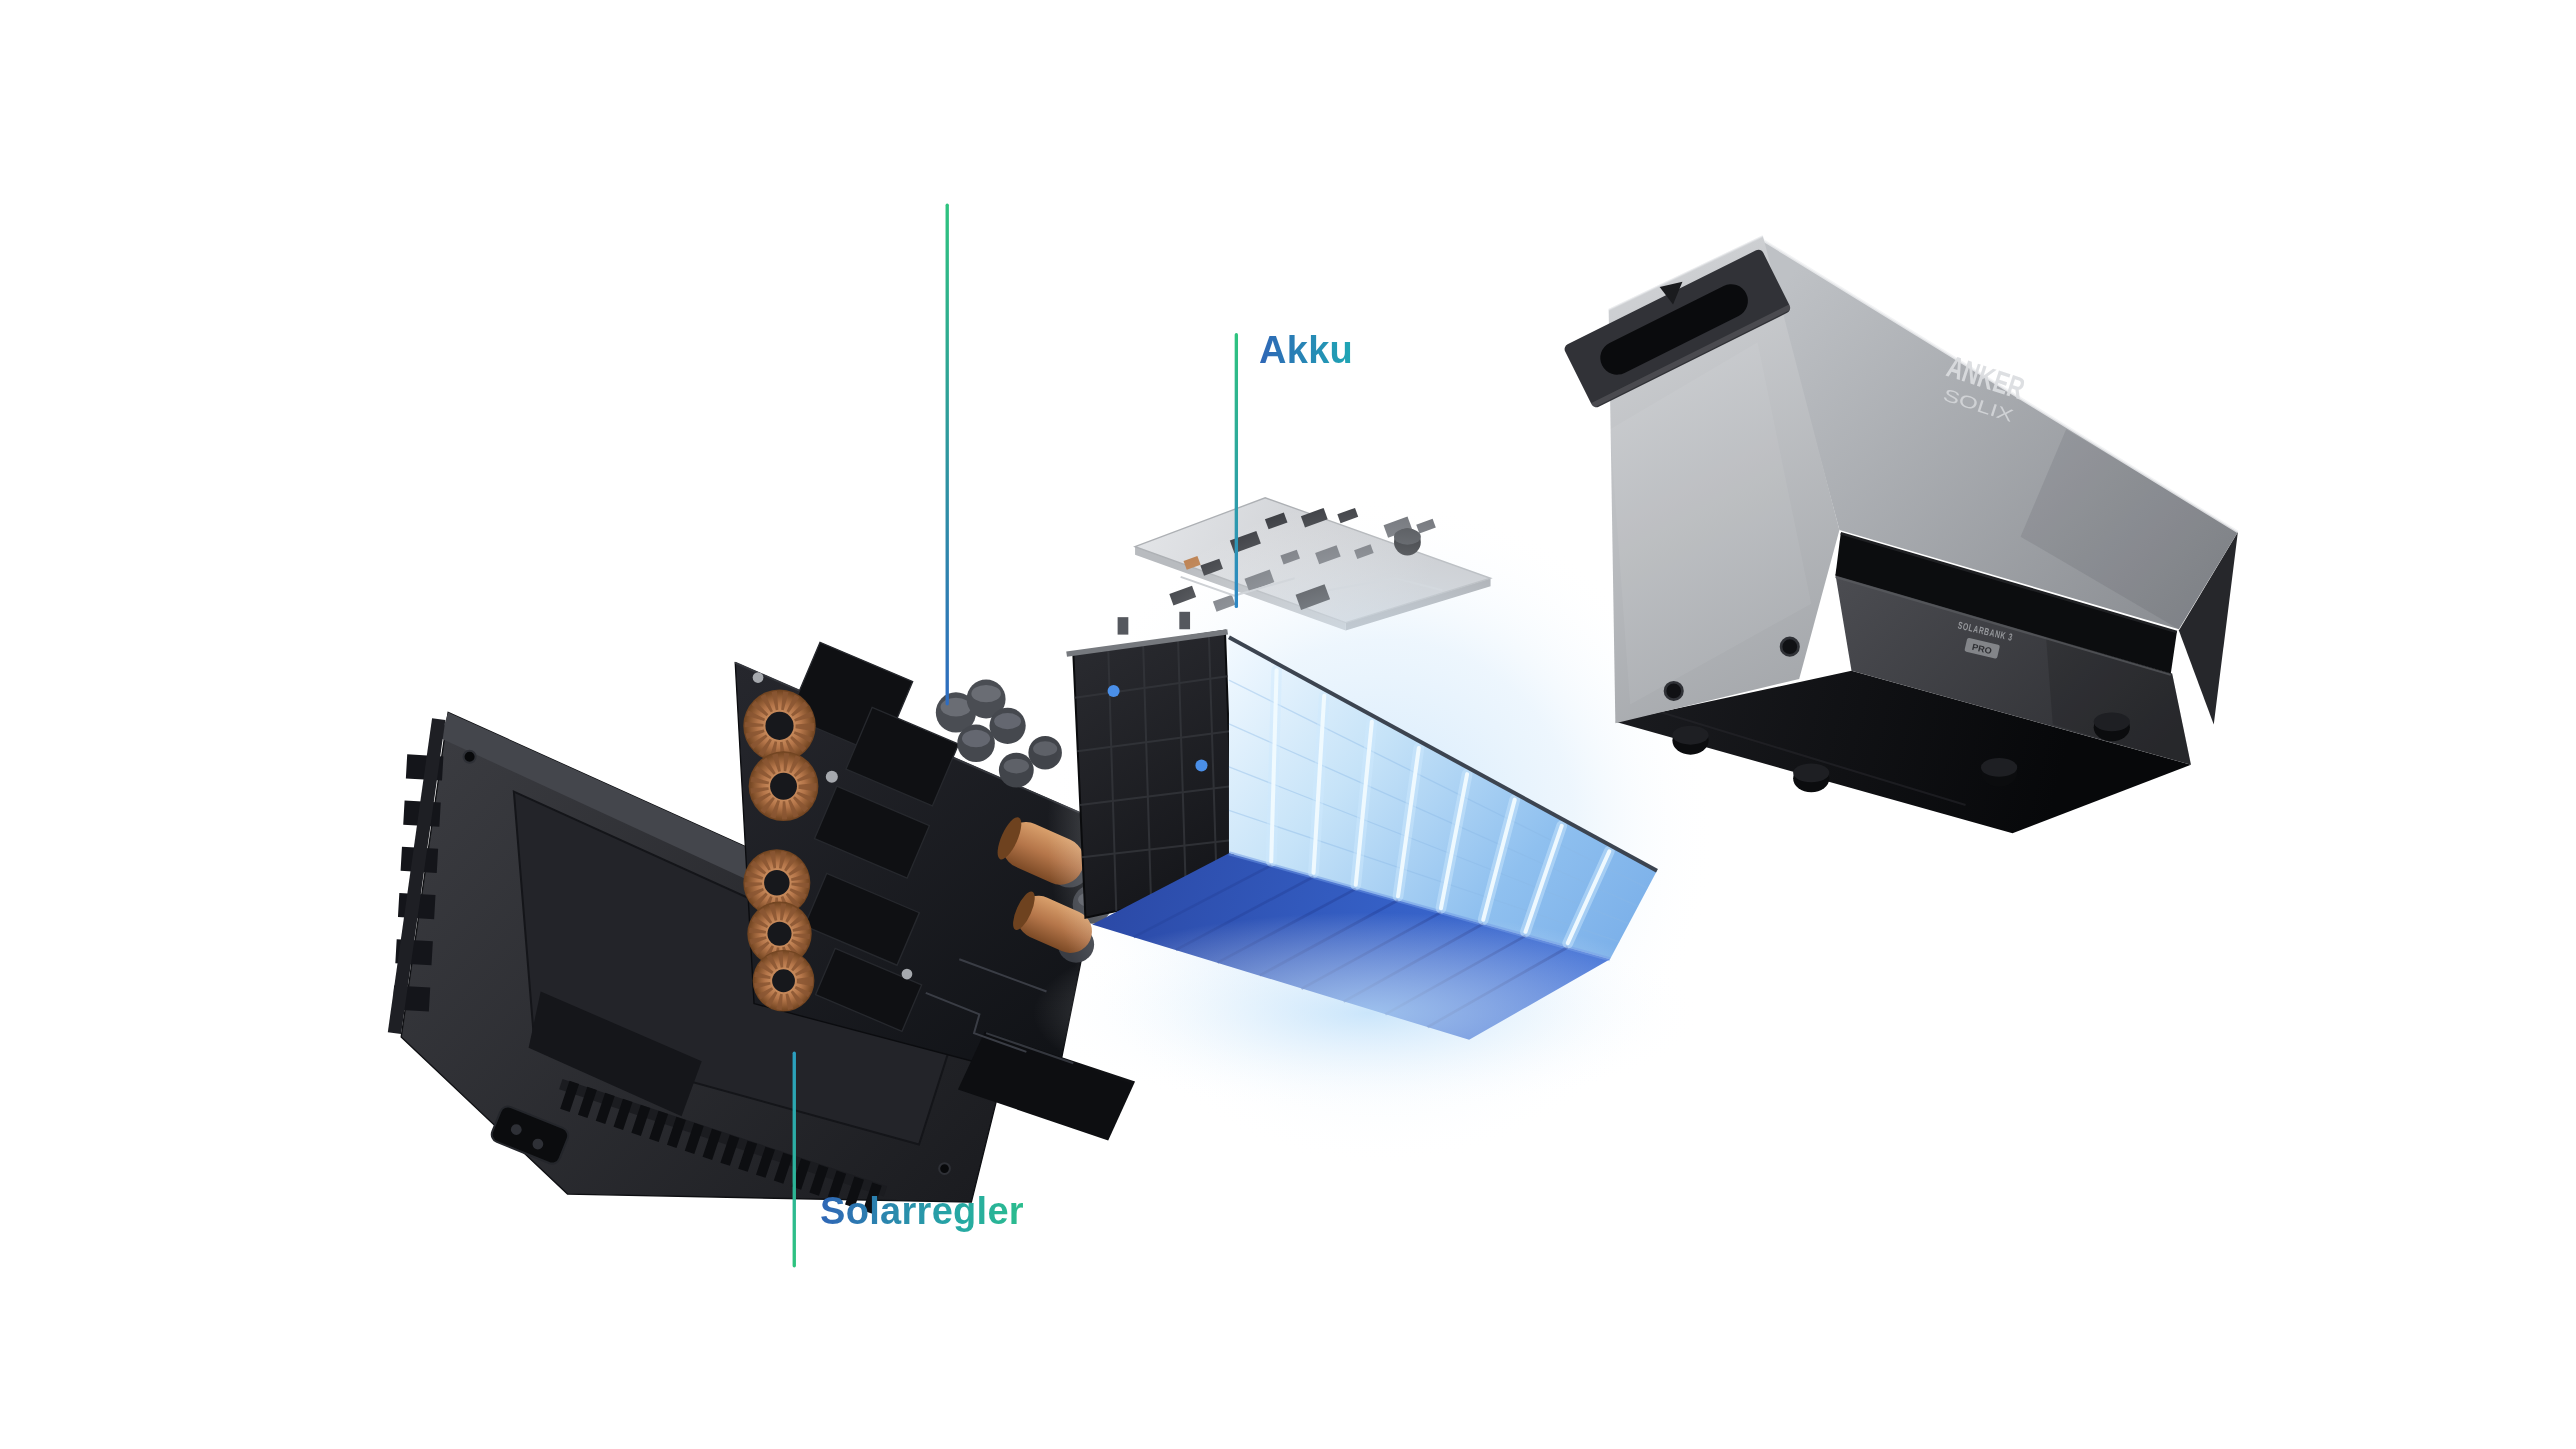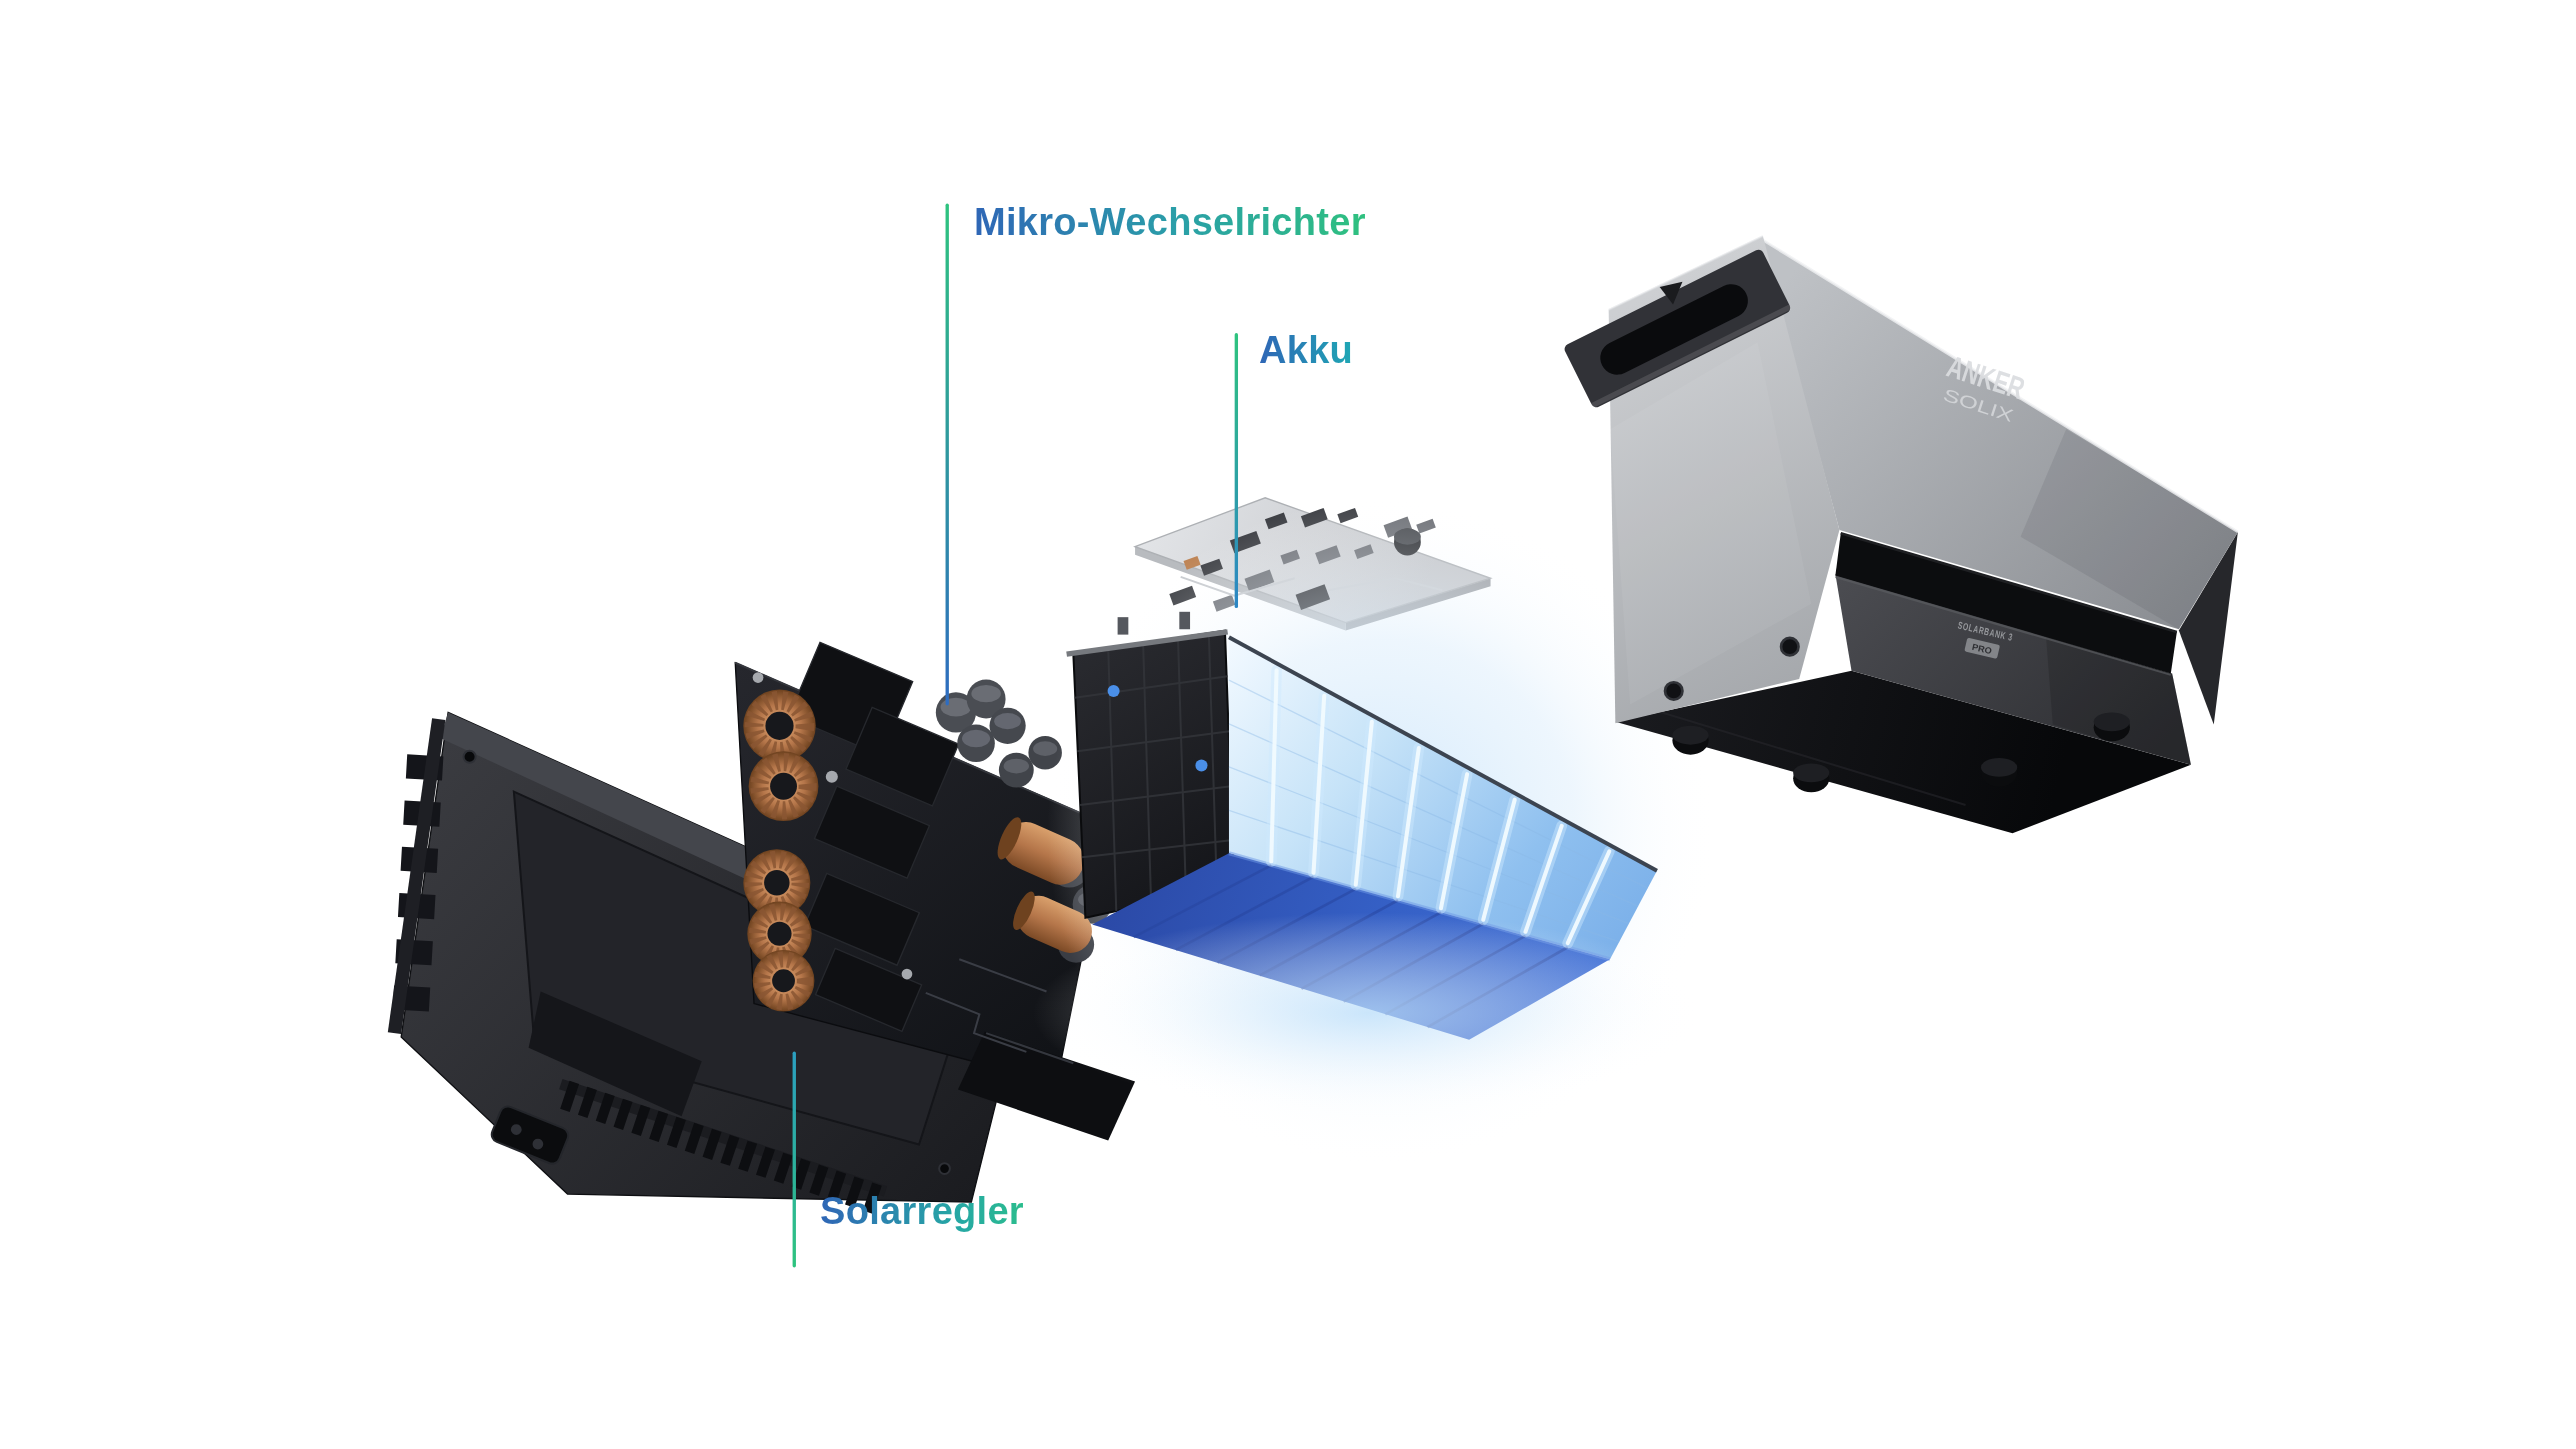--- a/index.html
+++ b/index.html
@@ -388,23 +388,20 @@
     <circle cx="2668" cy="964" r="13" fill="#101114" stroke="#303237" stroke-width="4"></circle>
   </g>
 
   <g stroke-linecap="round">
     <line x1="1412" y1="306" x2="1412" y2="1049" stroke="url(#lgLineMikro)" stroke-width="5"></line>
     <line x1="1843" y1="499" x2="1843" y2="904" stroke="url(#lgLineAkku)" stroke-width="5"></line>
     <line x1="1184" y1="1570" x2="1184" y2="1887" stroke="url(#lgLineSolar)" stroke-width="5"></line>
   </g>
 </svg>
 
-<div class="callout callout-mikro">
-  <span>Mikro-Wechselrichter</span>
-</div>
 <div class="callout callout-akku">
   <span>Akku</span>
 </div>
 <div class="callout callout-solar">
   <span>Solarregler</span>
 </div>
 
 </div>
 
 

